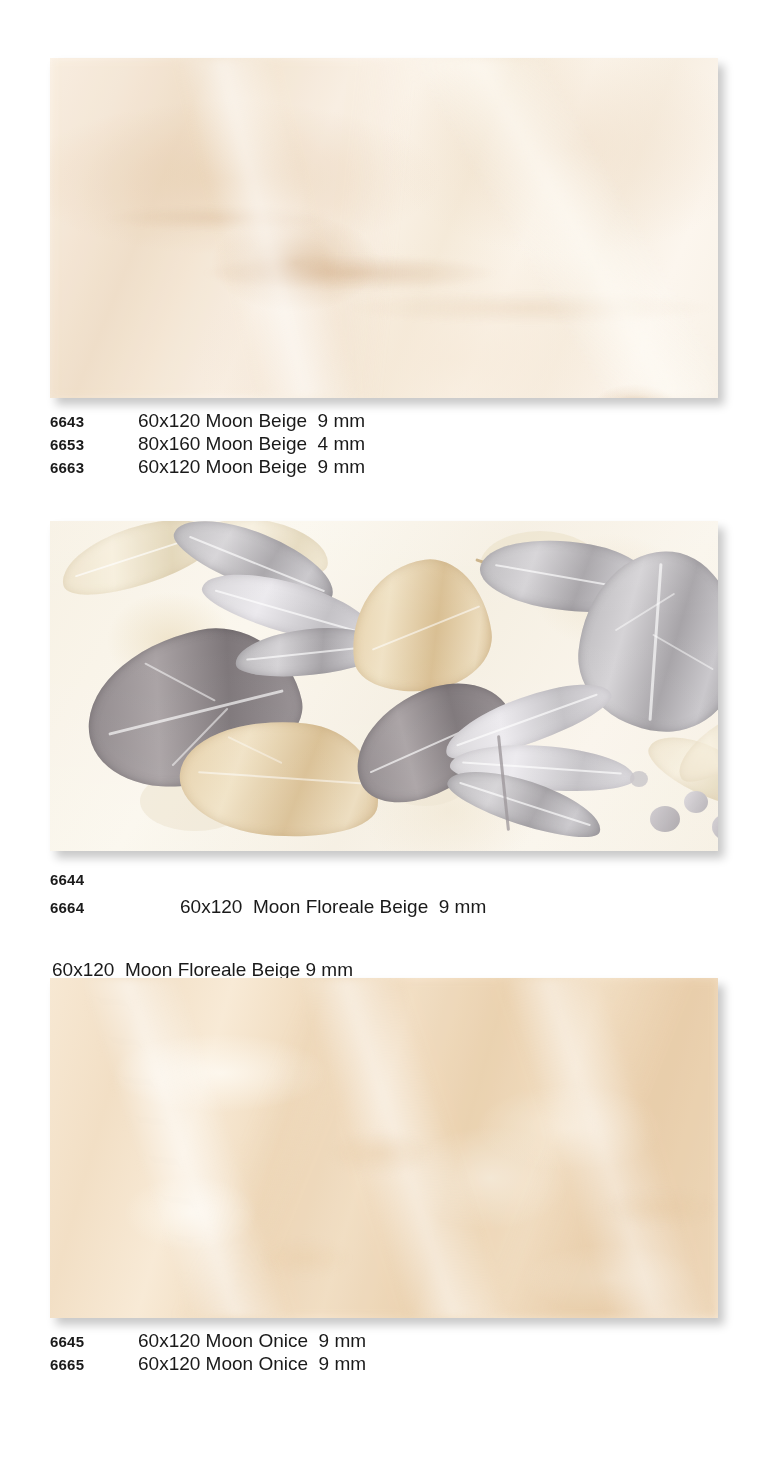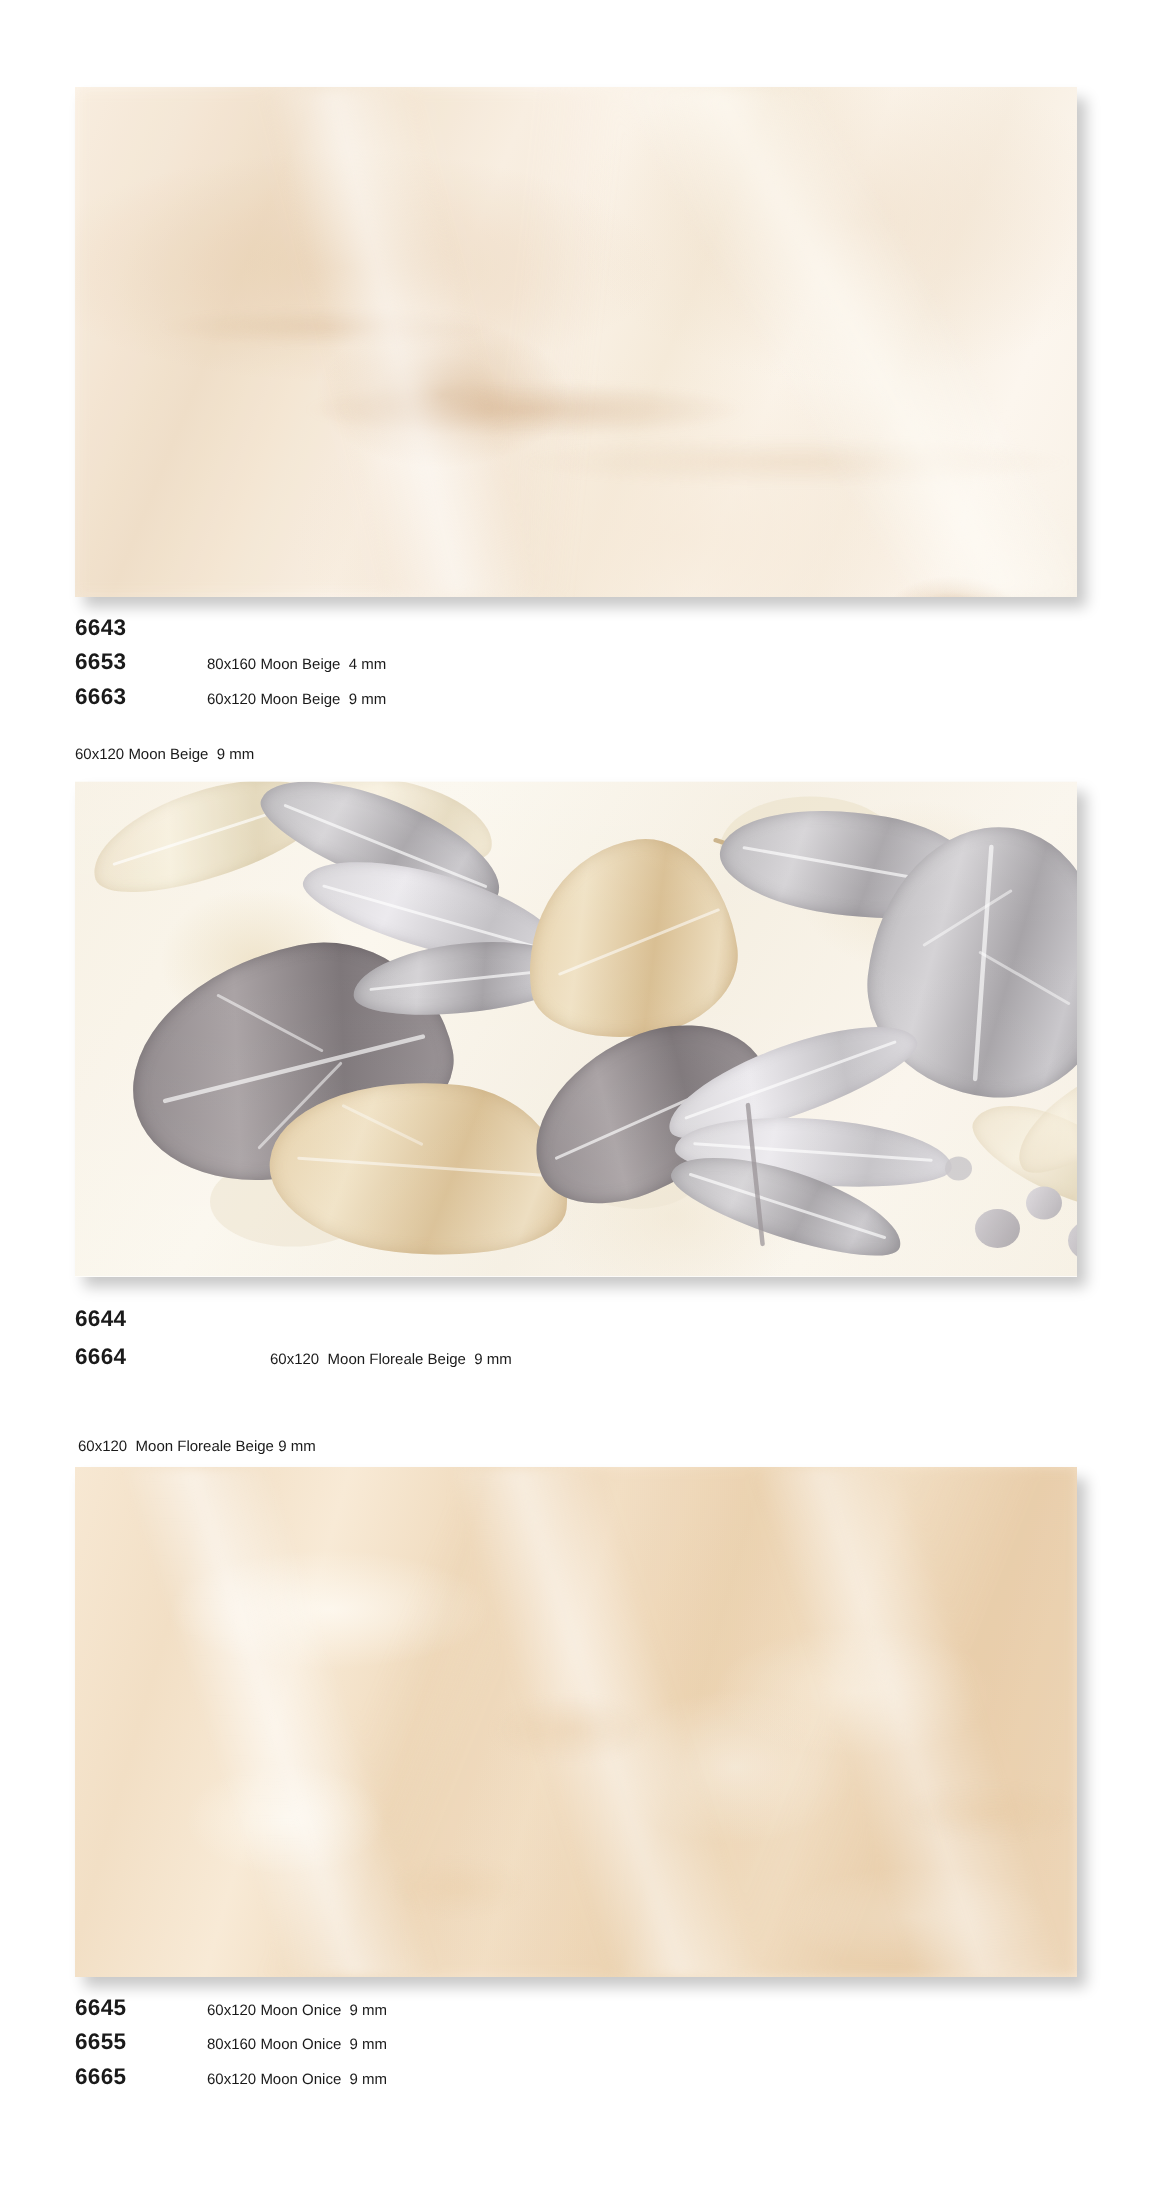--- a/index.html
+++ b/index.html
@@ -180,36 +180,36 @@
     color: #1a1a1a;
   }
   .caption-code {
     width: 88px;
     flex: 0 0 88px;
     font-weight: bold;
     font-size: 15px;
     letter-spacing: 0.2px;
   }
   .caption-desc {
-    font-size: 10px;
+    font-size: 19px;
     white-space: pre;
   }
   .cap-indent-1 .caption-desc { padding-left: 2px; }
 </style>
 </head>
 <body>
 
 <div class="page">
 
   <div class="product-block" style="top:58px;">
     <div class="tile-figure" style="height:340px;">
       <div class="tile-swatch swatch-moon-beige"></div>
     </div>
     <div class="captions" style="margin-top:12px;">
-      <div class="caption-row" style="height:23px;flex-direction:column;">
+      <div class="caption-row" style="height:23px;">
         <span class="caption-code">6643</span>
         <span class="caption-desc">60x120 Moon Beige  9 mm</span>
       </div>
       <div class="caption-row" style="height:23px;">
         <span class="caption-code">6653</span>
         <span class="caption-desc">80x160 Moon Beige  4 mm</span>
       </div>
       <div class="caption-row" style="height:23px;">
         <span class="caption-code">6663</span>
         <span class="caption-desc">60x120 Moon Beige  9 mm</span>
@@ -295,23 +295,19 @@
   <div class="product-block" style="top:978px;">
     <div class="tile-figure" style="height:340px;">
       <div class="tile-swatch swatch-moon-onice"></div>
     </div>
     <div class="captions" style="margin-top:12px;">
       <div class="caption-row" style="height:23px;">
         <span class="caption-code">6645</span>
         <span class="caption-desc">60x120 Moon Onice  9 mm</span>
       </div>
       <div class="caption-row" style="height:23px;">
-        <span class="caption-code">6655</span>
-        <span class="caption-desc">80x160 Moon Onice  9 mm</span>
-      </div>
-      <div class="caption-row" style="height:23px;">
         <span class="caption-code">6665</span>
         <span class="caption-desc">60x120 Moon Onice  9 mm</span>
       </div>
     </div>
   </div>
 
 </div>
 
 </body></html>

